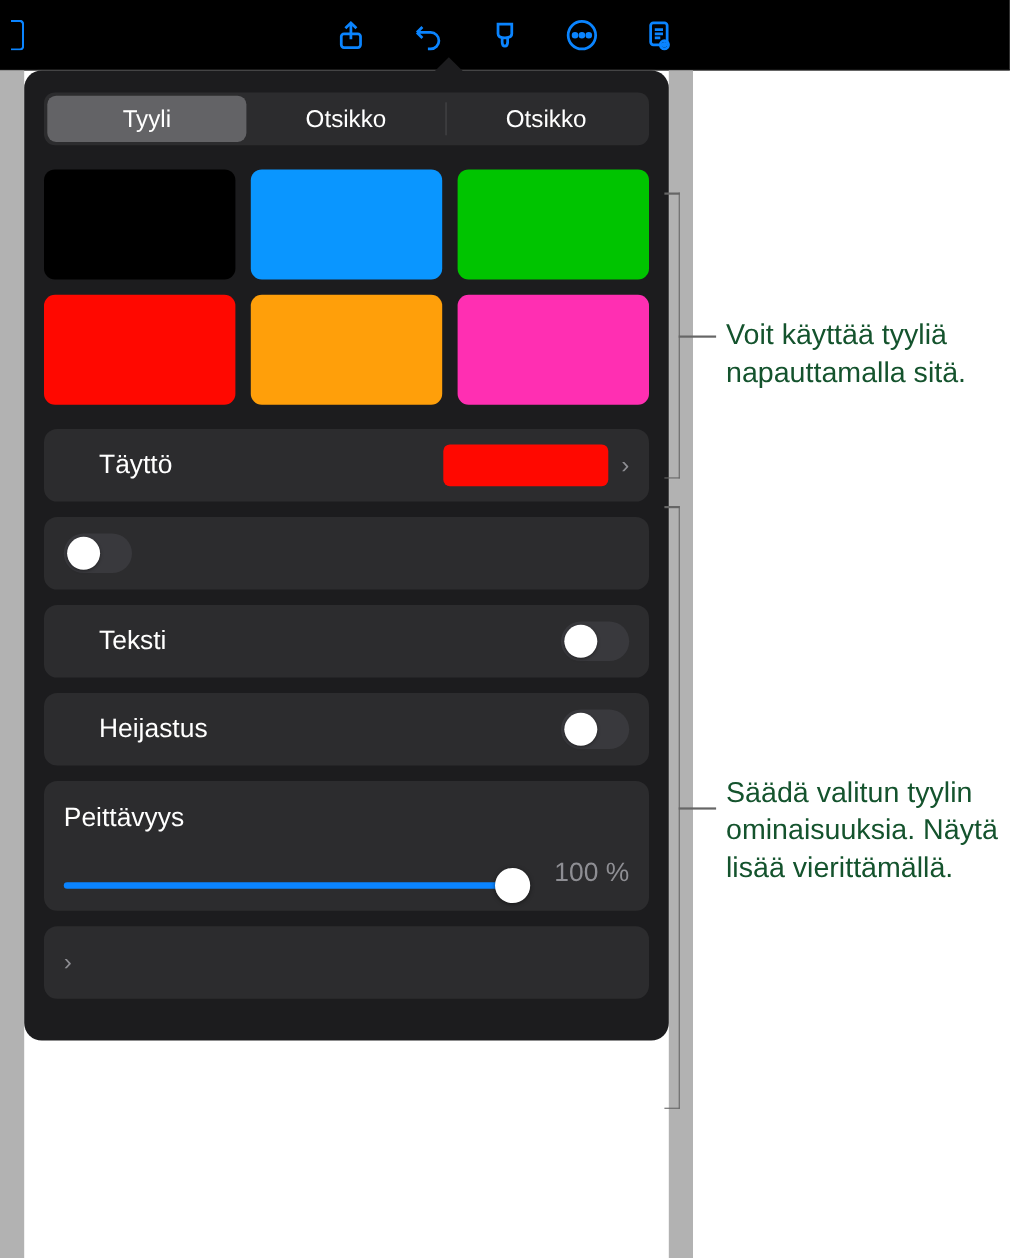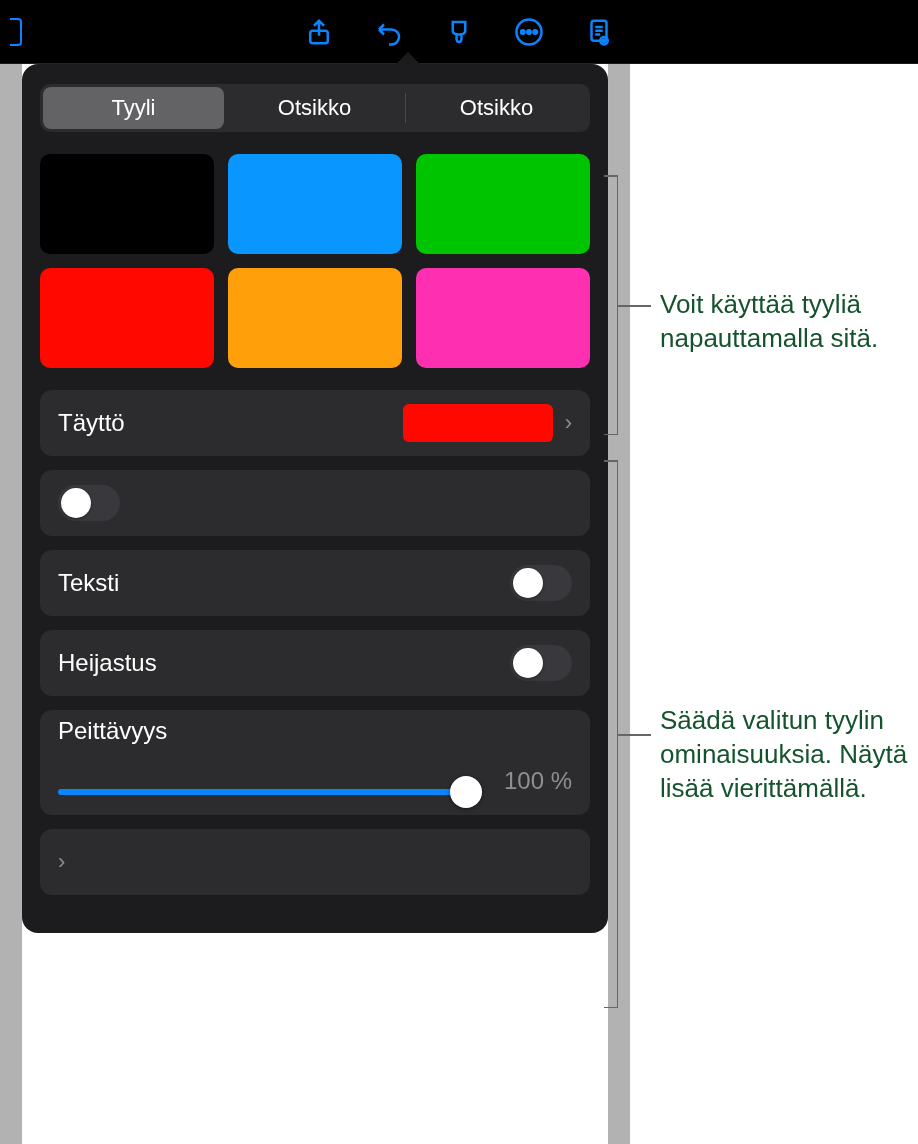--- a/index.html
+++ b/index.html
@@ -119,21 +119,21 @@
     background: #2c2c2e;
     border-radius: 12px;
     padding: 0 18px;
     margin-bottom: 14px;
     display: flex;
     align-items: center;
     min-height: 66px;
     color: #fff;
     font-size: 24px;
   }
-  .row-label { flex: 1; }
+  .row-label { flex: 1; margin-left: 32px; }
   .fill-swatch {
     width: 150px; height: 38px;
     border-radius: 6px;
     margin-right: 12px;
   }
   .chevron {
     color: #8e8e93;
     font-size: 22px;
   }
   .toggle {
@@ -147,21 +147,21 @@
     top: 3px; left: 3px;
     width: 30px; height: 30px;
     background: #fff;
     border-radius: 50%;
     box-shadow: 0 1px 3px rgba(0,0,0,0.4);
   }
 
   .opacity-row {
     background: #2c2c2e;
     border-radius: 12px;
-    padding: 7px 18px 20px 18px;
+    padding: 20px 18px 20px 18px;
     margin-bottom: 14px;
     color: #fff;
   }
   .opacity-title { font-size: 24px; margin-bottom: 22px; }
   .opacity-ctrl { display: flex; align-items: flex-end; gap: 20px; }
   .slider-track {
     flex: 1; height: 6px;
     background: #0a84ff;
     border-radius: 3px;
     position: relative;

